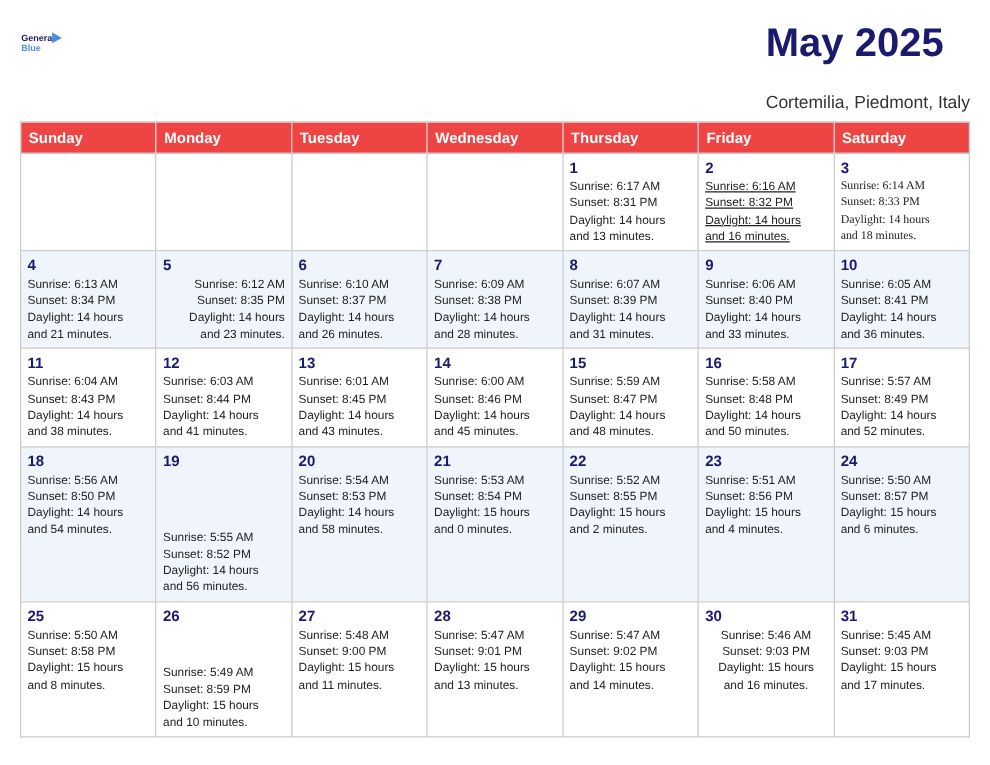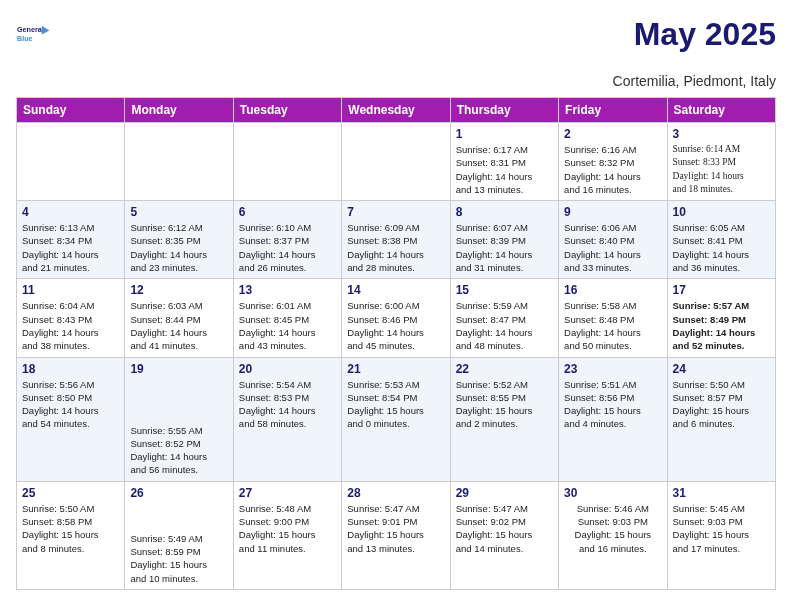--- a/index.html
+++ b/index.html
@@ -19,39 +19,38 @@
     .logo {
       display: flex;
       align-items: center;
       gap: 4px;
     }
     .logo-icon {
       width: 36px;
       height: 36px;
     }
     .title-block {
-      text-align: right;
     }
     .month-title {
       font-size: 32px;
       font-weight: bold;
       color: #1a1a6e;
     }
     .location {
       font-size: 14px;
       color: #333;
       margin-top: 20px;
     }
     .calendar {
       width: 100%;
       border-collapse: collapse;
       font-size: 10px;
     }
     .calendar th {
-      background: #a21caf;
+      background: #ef4444;
       color: #fff;
       text-align: left;
       padding: 5px 6px;
       font-size: 12px;
       font-weight: bold;
       border: 1px solid #ccc;
     }
     .calendar td {
       border: 1px solid #ccc;
       vertical-align: top;
@@ -117,21 +116,21 @@
         <td class="empty-cell"></td>
         <td>
           <div class="day-num">1</div>
           <div class="day-info" style="white-space: pre-line;">Sunrise: 6:17 AM
 Sunset: 8:31 PM
 Daylight: 14 hours
 and 13 minutes.</div>
         </td>
         <td>
           <div class="day-num">2</div>
-          <div class="day-info" style="white-space: pre-line;">Sunrise: 6:16 AM
+          <div class="day-info" style="white-space: pre-line; text-decoration: underline;">Sunrise: 6:16 AM
 Sunset: 8:32 PM
 Daylight: 14 hours
 and 16 minutes.</div>
         </td>
         <td>
           <div class="day-num">3</div>
           <div class="day-info" style="white-space: pre-line; font-family: Liberation Serif, serif;">Sunrise: 6:14 AM
 Sunset: 8:33 PM
 Daylight: 14 hours
 and 18 minutes.</div>
@@ -140,21 +139,21 @@
       <tr class="row-even">
         <td>
           <div class="day-num">4</div>
           <div class="day-info" style="white-space: pre-line;">Sunrise: 6:13 AM
 Sunset: 8:34 PM
 Daylight: 14 hours
 and 21 minutes.</div>
         </td>
         <td>
           <div class="day-num">5</div>
-          <div class="day-info" style="white-space: pre-line;">Sunrise: 6:12 AM
+          <div class="day-info" style="white-space: pre-line; text-align: right;">Sunrise: 6:12 AM
 Sunset: 8:35 PM
 Daylight: 14 hours
 and 23 minutes.</div>
         </td>
         <td>
           <div class="day-num">6</div>
           <div class="day-info" style="white-space: pre-line;">Sunrise: 6:10 AM
 Sunset: 8:37 PM
 Daylight: 14 hours
 and 26 minutes.</div>
@@ -226,21 +225,21 @@
         </td>
         <td>
           <div class="day-num">16</div>
           <div class="day-info" style="white-space: pre-line;">Sunrise: 5:58 AM
 Sunset: 8:48 PM
 Daylight: 14 hours
 and 50 minutes.</div>
         </td>
         <td>
           <div class="day-num">17</div>
-          <div class="day-info" style="white-space: pre-line; font-weight: bold;">Sunrise: 5:57 AM
+          <div class="day-info" style="white-space: pre-line;">Sunrise: 5:57 AM
 Sunset: 8:49 PM
 Daylight: 14 hours
 and 52 minutes.</div>
         </td>
       </tr>
       <tr class="row-even">
         <td>
           <div class="day-num">18</div>
           <div class="day-info" style="white-space: pre-line;">Sunrise: 5:56 AM
 Sunset: 8:50 PM

